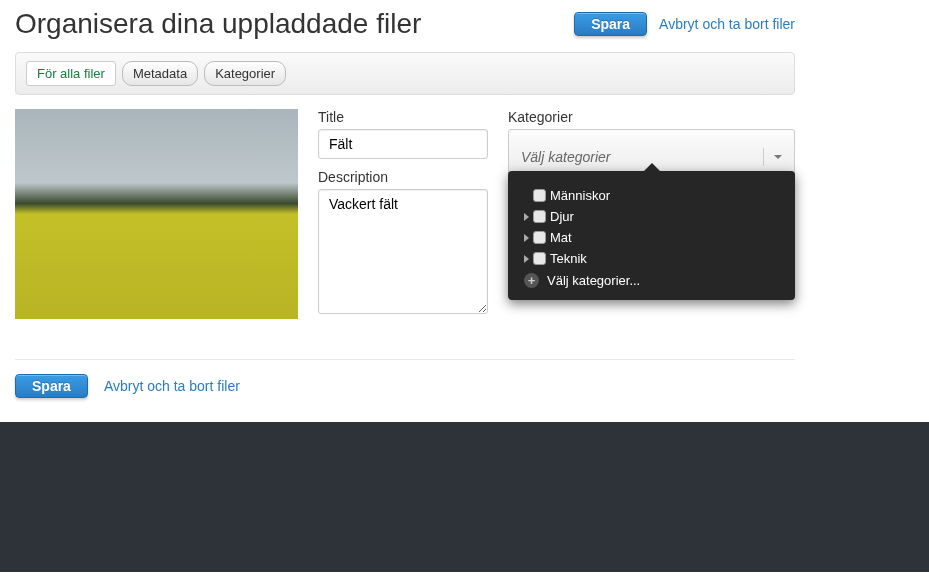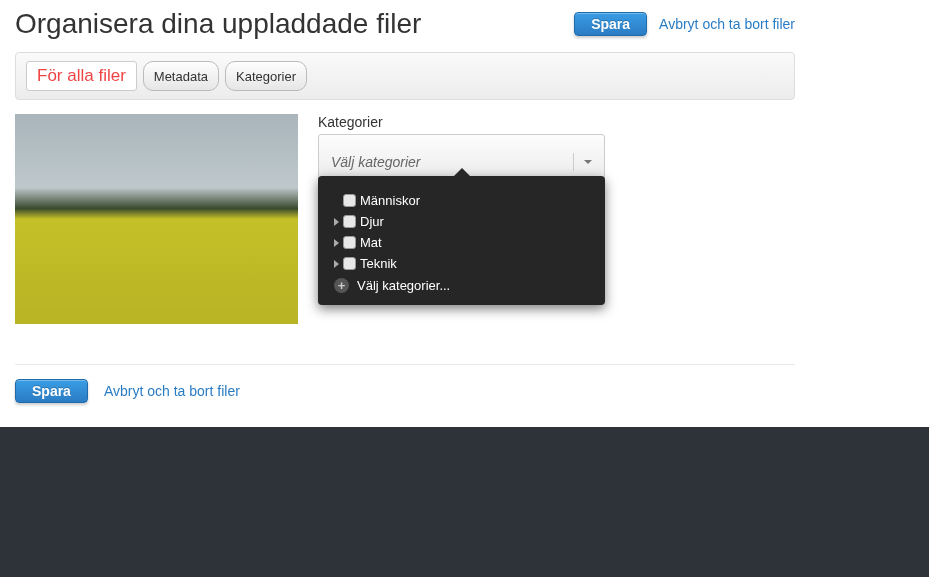--- a/index.html
+++ b/index.html
@@ -31,22 +31,22 @@
       padding: 8px 10px;
       display: flex;
       gap: 6px;
       margin-bottom: 14px;
     }
     .toolbar-label {
       background: #fff;
       border: 1px solid #ccc;
       border-radius: 3px;
       padding: 4px 10px;
-      font-size: 17px;
-      color: #ef4444;
+      font-size: 13px;
+      color: #15803d;
     }
     .toolbar-btn {
       background: linear-gradient(to bottom, #fefefe, #e6e6e6);
       border: 1px solid #bbb;
       border-radius: 10px;
       padding: 4px 10px;
       font-size: 13px;
       color: #333;
       cursor: pointer;
     }
@@ -177,20 +177,27 @@
 
   <div class="toolbar">
     <span class="toolbar-label">För alla filer</span>
     <button class="toolbar-btn">Metadata</button>
     <button class="toolbar-btn">Kategorier</button>
   </div>
 
   <div class="main-row">
     <div class="thumb"></div>
 
+    <div class="col-middle">
+      <label class="field-label">Title</label>
+      <input class="text-input" type="text" value="Fält" style="">
+
+      <label class="field-label">Description</label>
+      <textarea class="desc-area" style="">Vackert fält</textarea>
+    </div>
 
     <div class="col-right">
       <label class="field-label">Kategorier</label>
       <div class="dropdown-toggle">
         <span>Välj kategorier</span>
         <span class="caret-box">
             <span class="caret-down"></span>
           </span>
       </div>
 

